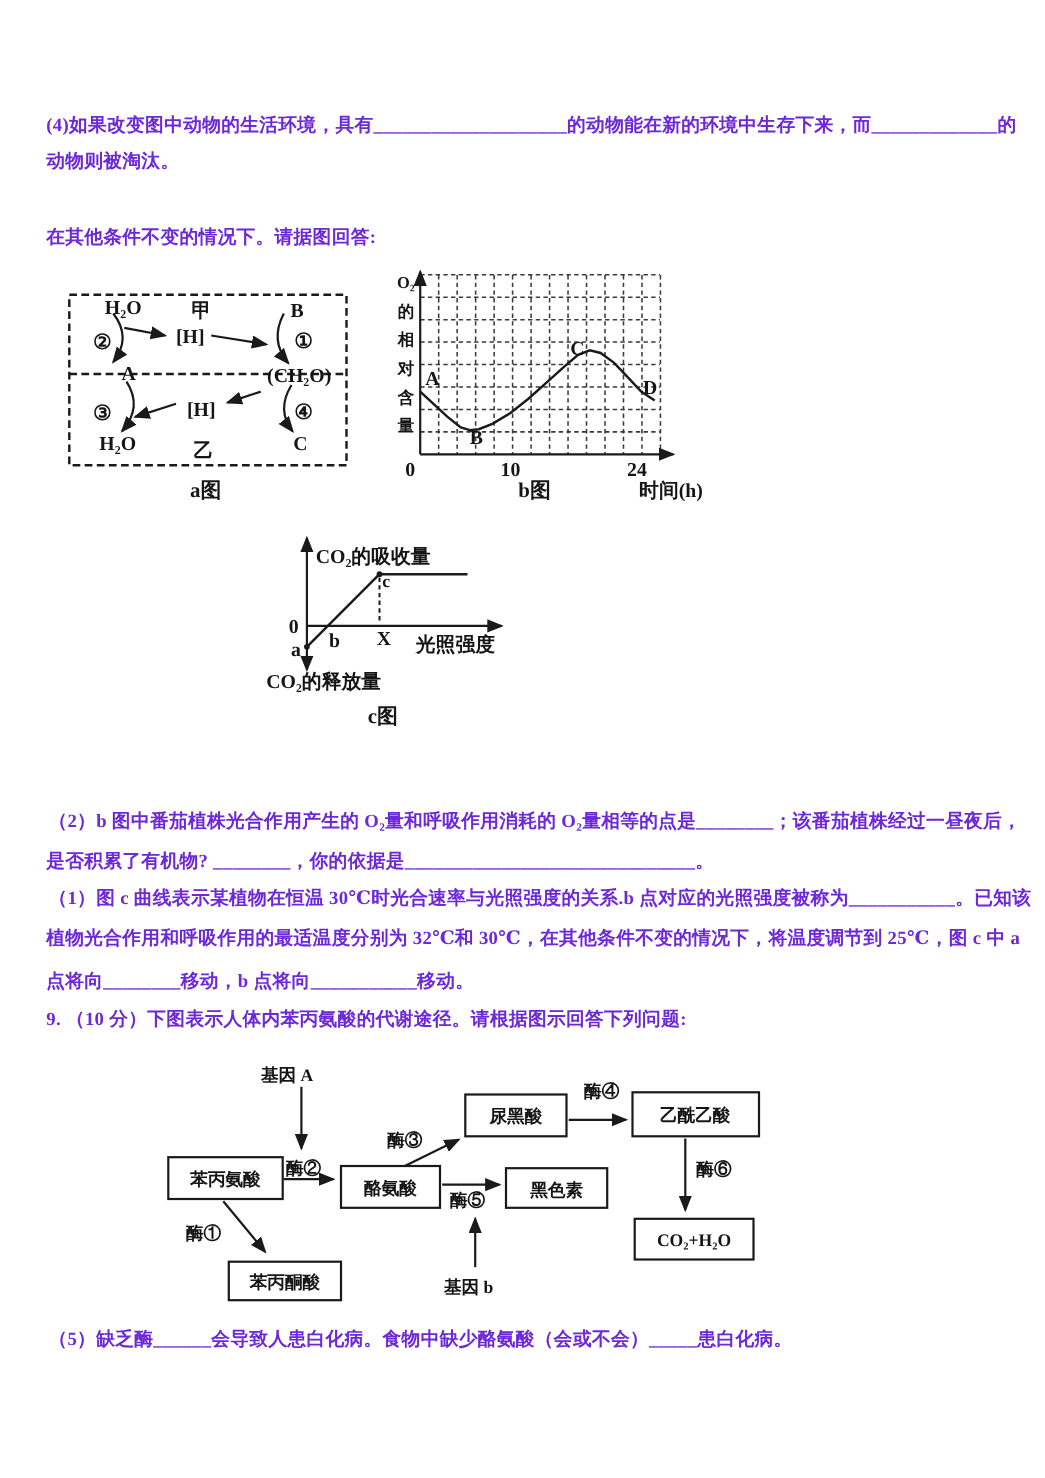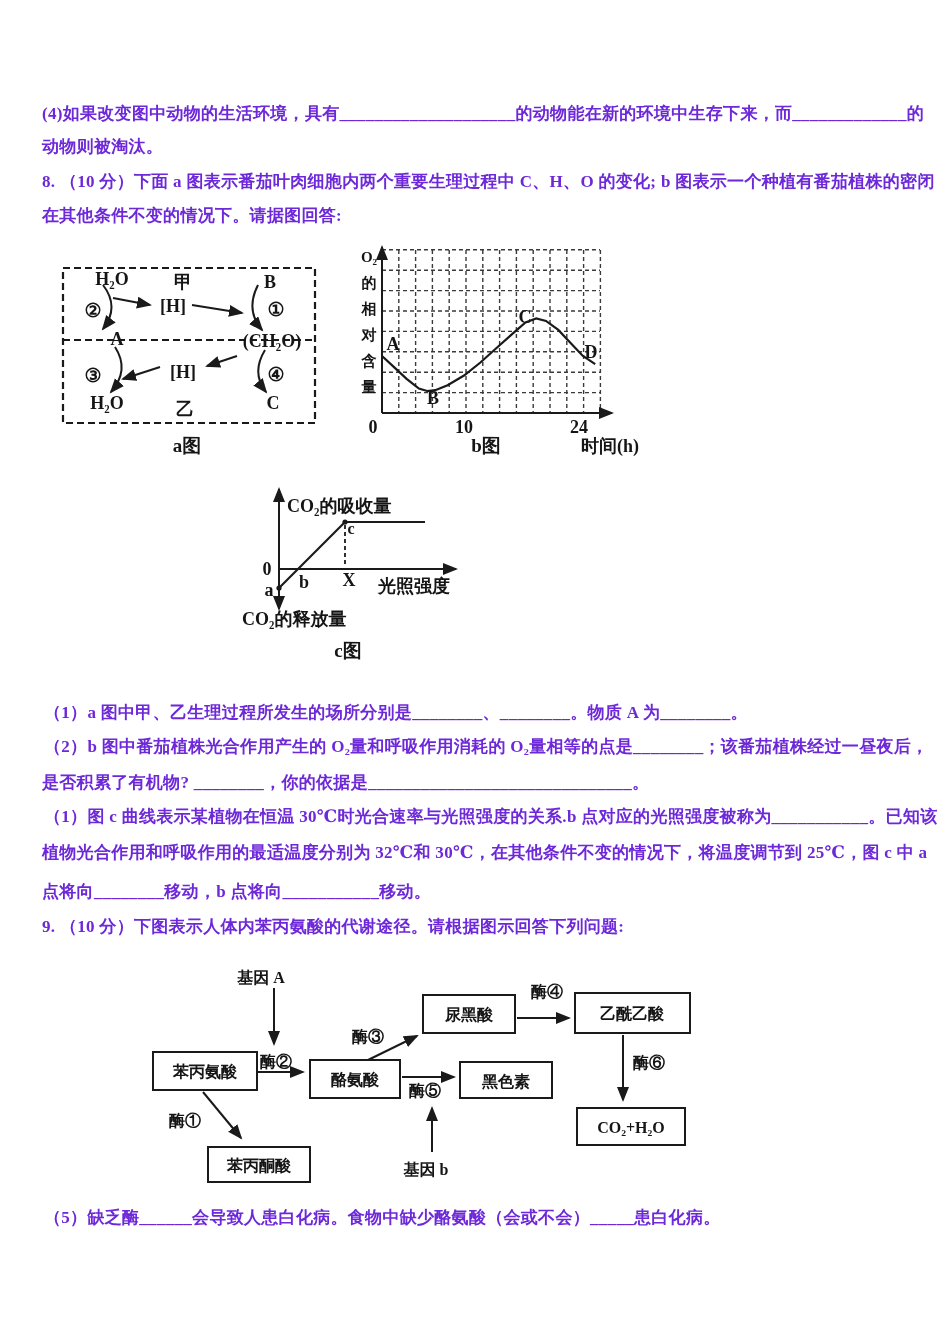--- a/index.html
+++ b/index.html
@@ -11,23 +11,21 @@
   .s16{font-size:16px;} .s15{font-size:15px;} .s18{font-size:18px;} .s19{font-size:19px;}
   .stk{stroke:#1a1a1a;fill:none;}
 </style>
 </head>
 <body>
 
 <div id="page">
 
   <div class="ln" style="left:42px;top:104px">(4)如果改变图中动物的生活环境，具有____________________的动物能在新的环境中生存下来，而_____________的</div>
   <div class="ln" style="left:42px;top:137px">动物则被淘汰。</div>
-  <div class="ln" style="left:42px;top:172px">8. （10 分）下面 a 图表示番茄叶肉细胞内两个重要生理过程中 C、H、O 的变化; b 图表示一个种植有番茄植株的密闭</div>
   <div class="ln" style="left:42px;top:206px">在其他条件不变的情况下。请据图回答:</div>
-  <div class="ln" style="left:44px;top:703px">（1）a 图中甲、乙生理过程所发生的场所分别是________、________。物质 A 为________。</div>
   <div class="ln" style="left:44px;top:737px">（2）b 图中番茄植株光合作用产生的 O₂量和呼吸作用消耗的 O₂量相等的点是________；该番茄植株经过一昼夜后，</div>
   <div class="ln" style="left:42px;top:773px">是否积累了有机物? ________，你的依据是______________________________。</div>
   <div class="ln" style="left:44px;top:807px">（1）图 c 曲线表示某植物在恒温 30℃时光合速率与光照强度的关系.b 点对应的光照强度被称为___________。已知该</div>
   <div class="ln" style="left:42px;top:843px">植物光合作用和呼吸作用的最适温度分别为 32℃和 30℃，在其他条件不变的情况下，将温度调节到 25℃，图 c 中 a</div>
   <div class="ln" style="left:42px;top:882px">点将向________移动，b 点将向___________移动。</div>
   <div class="ln" style="left:42px;top:917px">9. （10 分）下图表示人体内苯丙氨酸的代谢途径。请根据图示回答下列问题:</div>
   <div class="ln" style="left:44px;top:1208px">（5）缺乏酶______会导致人患白化病。食物中缺少酪氨酸（会或不会）_____患白化病。</div>
 
   <svg style="left:55px;top:255px" width="330" height="210" viewBox="0 0 330 210">
     <defs>

